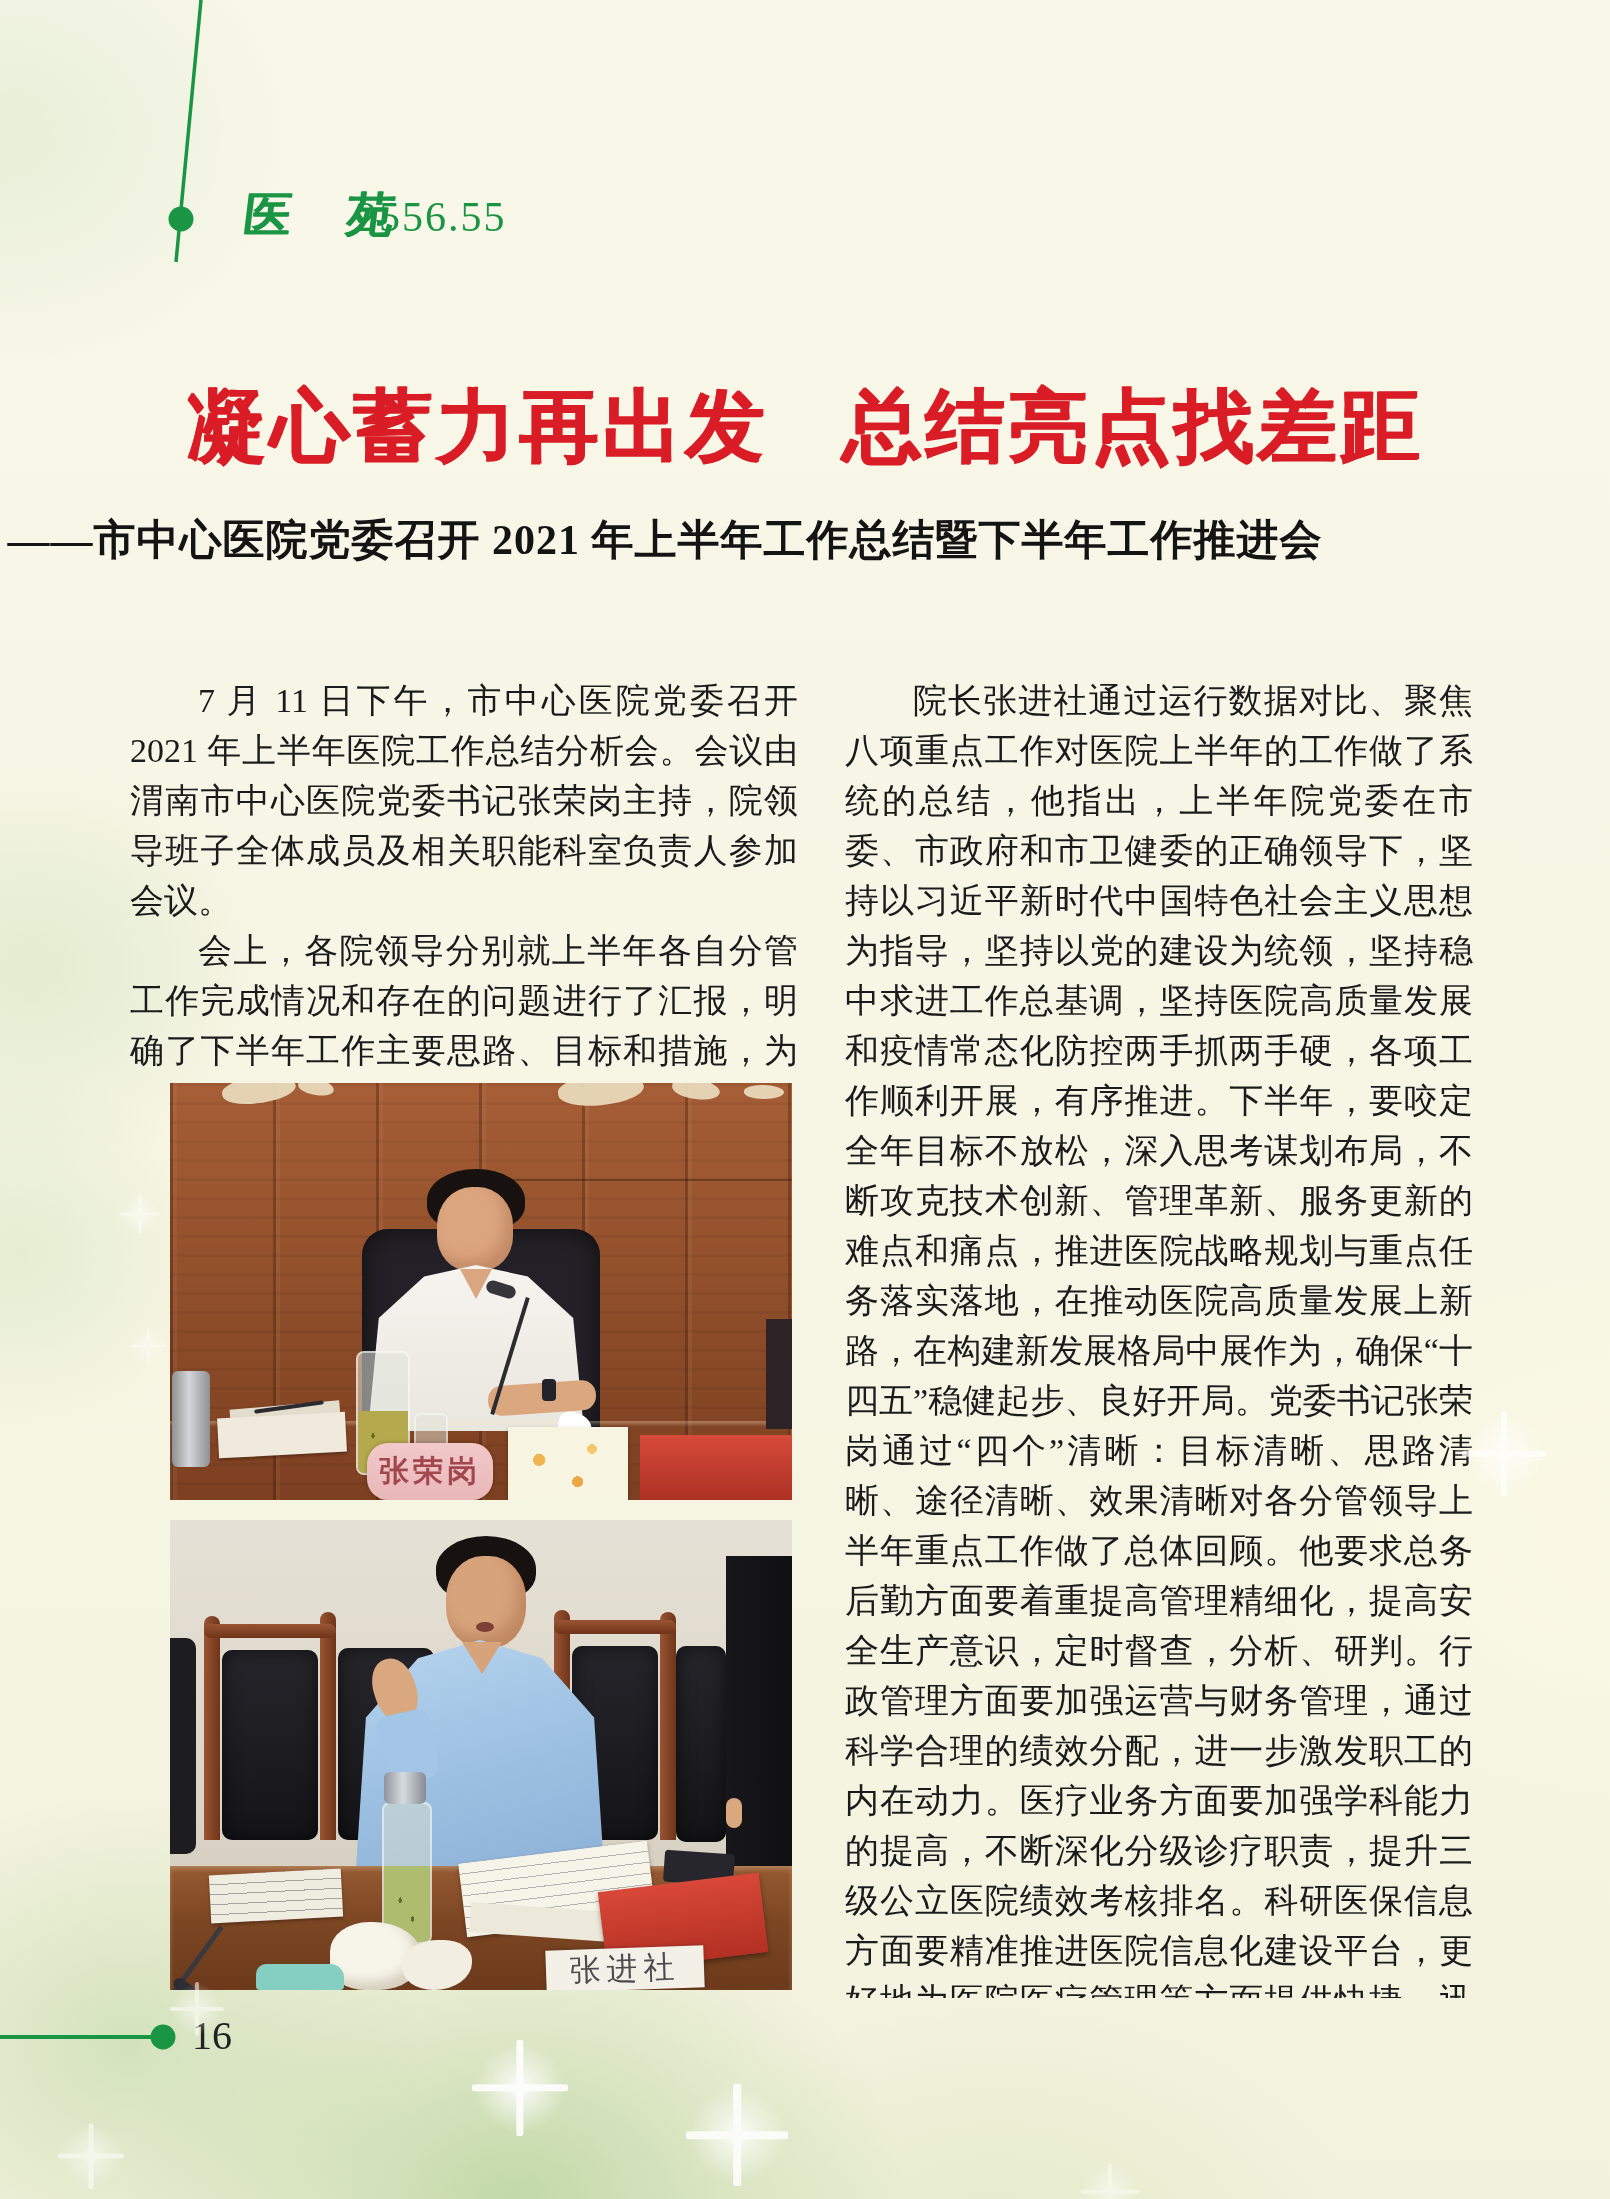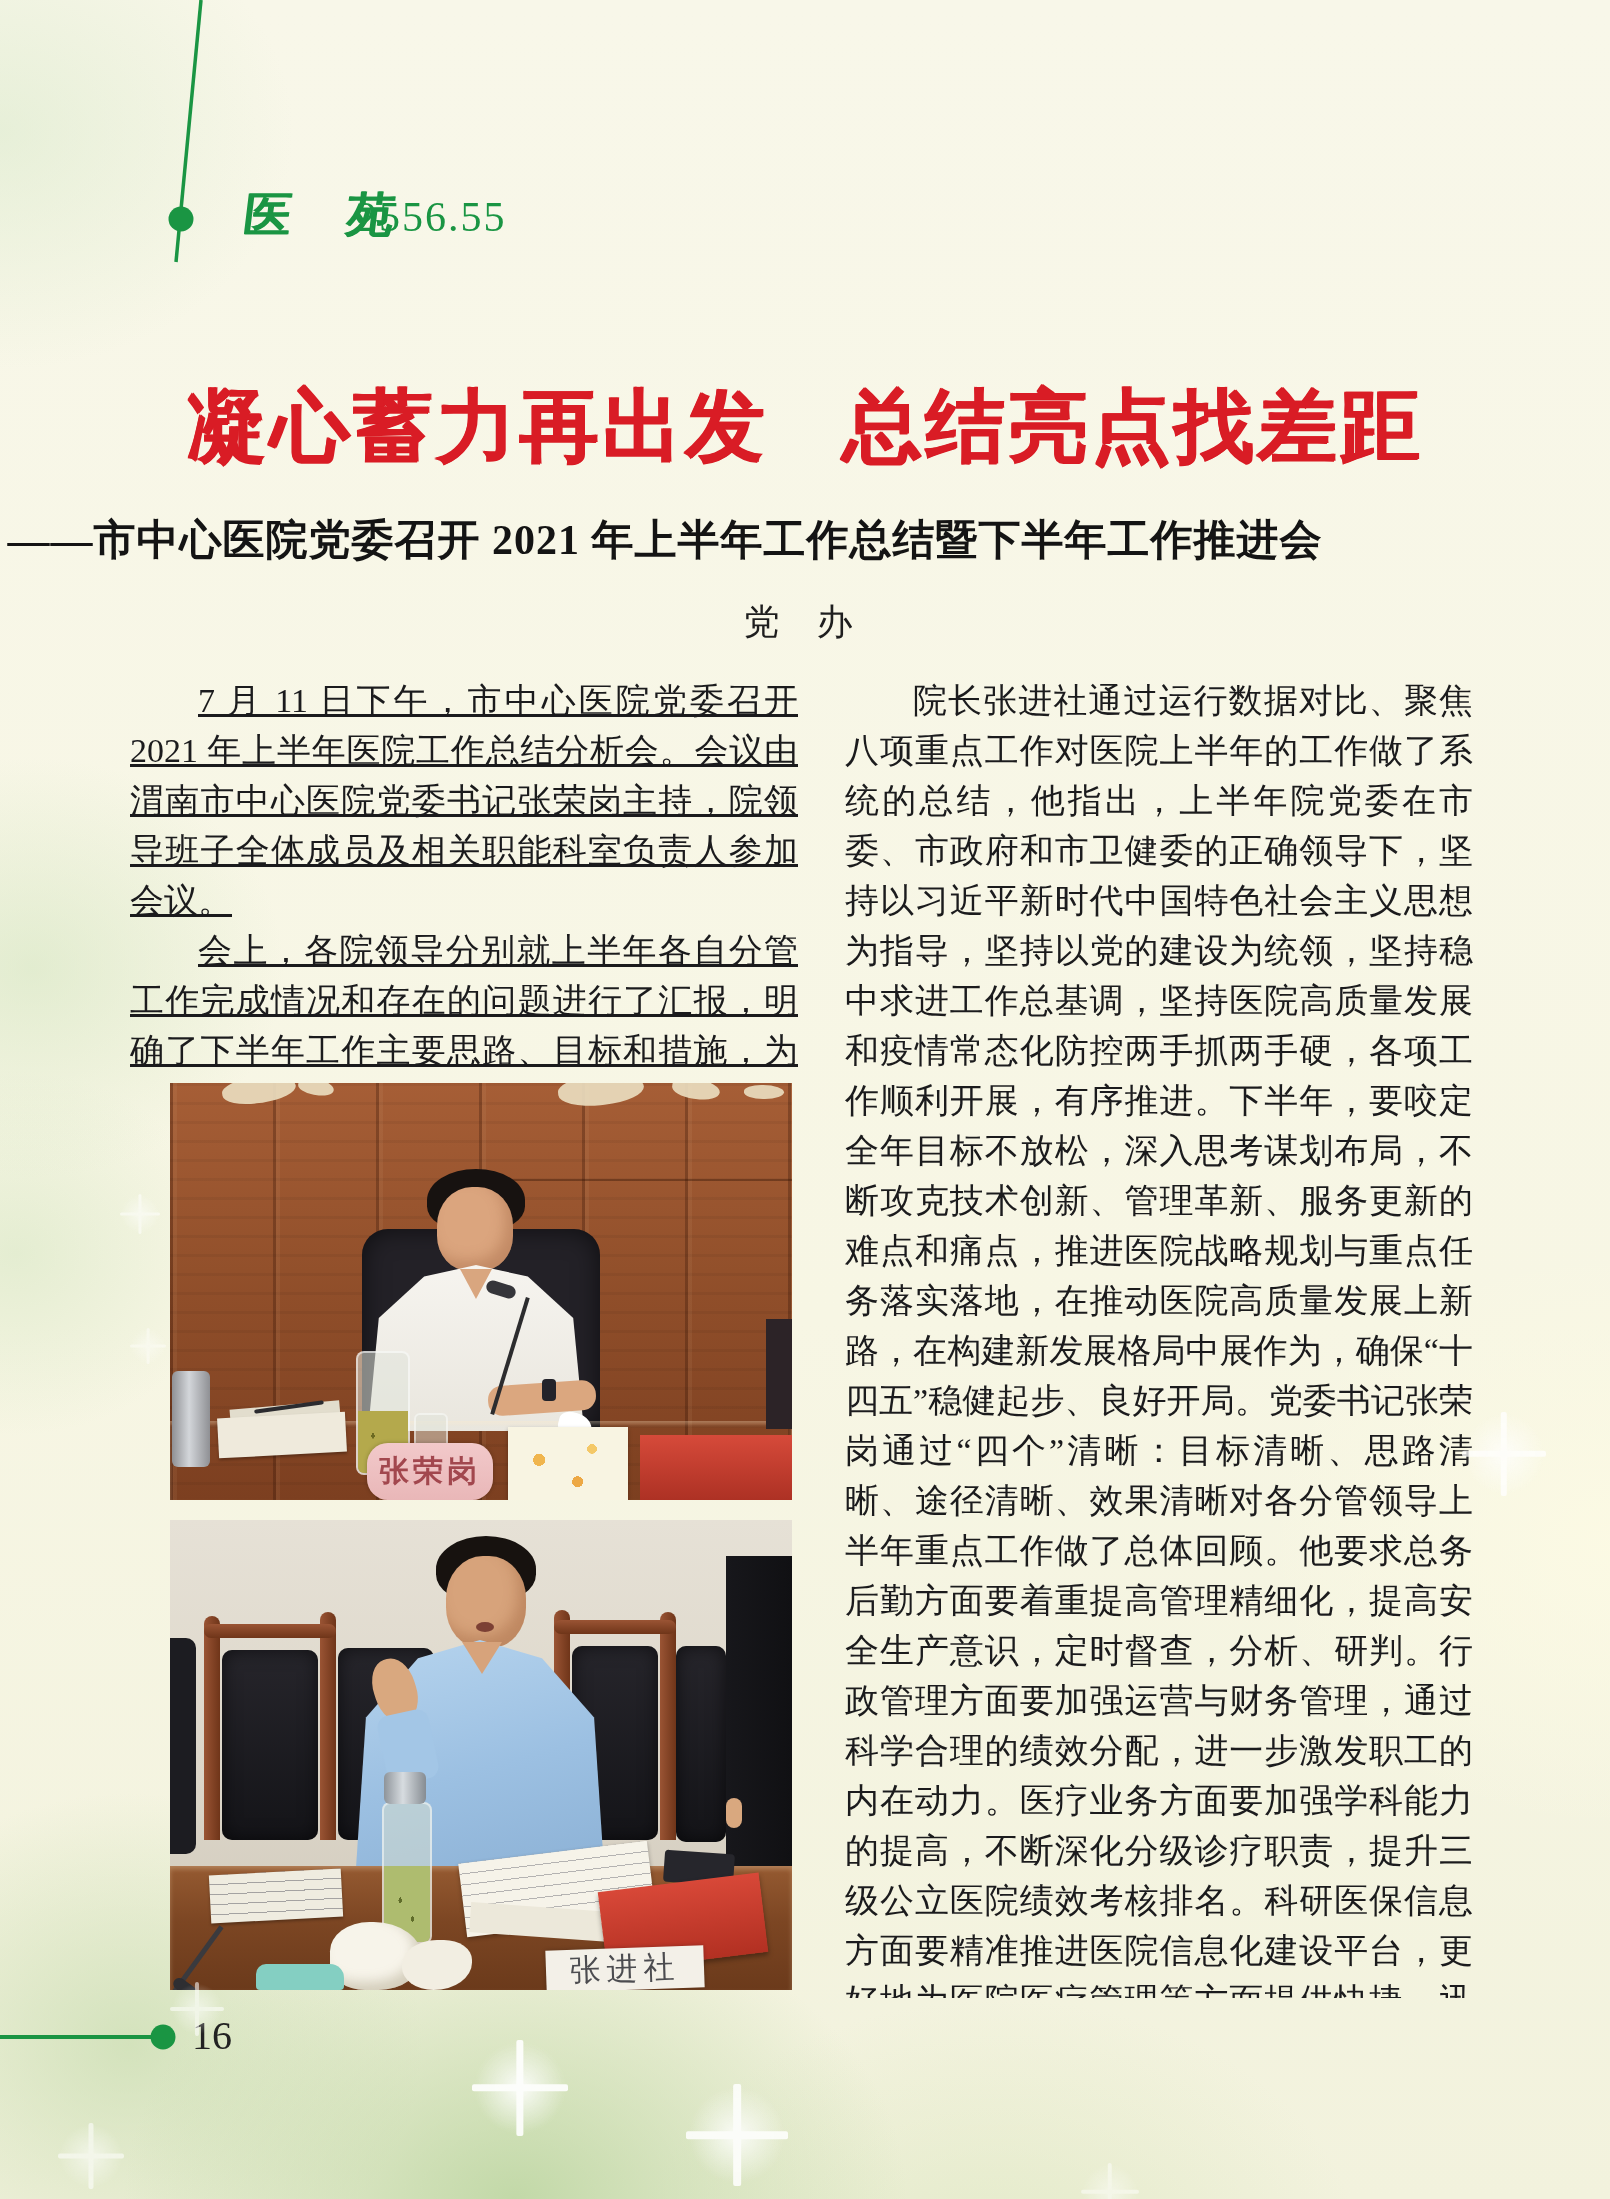--- a/index.html
+++ b/index.html
@@ -21,21 +21,21 @@
   
   .title-row{position:absolute;left:0;top:374px;width:1610px;display:flex;justify-content:center;gap:74px;
     color:var(--red);font-size:79px;font-weight:bold;letter-spacing:4px;white-space:nowrap;
     text-shadow:1.5px 0 0 currentColor, 0 1px 0 currentColor;}
   .subtitle{position:absolute;left:0;top:512px;width:1330px;text-align:center;font-size:42px;font-weight:bold;
     color:#141414;letter-spacing:1px;white-space:nowrap;}
   .byline{position:absolute;left:0;top:598px;width:1610px;text-align:center;font-size:36px;color:#1e1e1e;letter-spacing:14px;}
   
   .col{position:absolute;top:676px;font-size:34px;line-height:50px;color:#1b1b1d;text-align:justify;}
   .col p{margin:0;text-indent:2em;}
-  .col-left{left:130px;width:668px;height:406px;overflow:hidden;text-decoration:underline;}
+  .col-left{left:130px;width:668px;height:406px;overflow:hidden;}
   .col-right{left:845px;width:628px;height:1322px;overflow:hidden;}
   
   .photo{position:absolute;left:170px;width:622px;overflow:hidden;background:#888;}
   .photo *{position:absolute;}
   .photo1{top:1083px;height:417px;}
   .photo2{top:1520px;height:470px;}
   .wood{inset:0;background:
       repeating-linear-gradient(90deg, rgba(42,13,2,.28) 0 3px, rgba(255,225,185,.06) 3px 7px, rgba(0,0,0,0) 7px 103px),
       repeating-linear-gradient(180deg, rgba(0,0,0,.05) 0 3px, rgba(0,0,0,0) 3px 19px),
       linear-gradient(180deg,#a65e36 0%,#92502b 45%,#7c3f20 100%);}
@@ -129,21 +129,20 @@
   </svg>
 
   <div class="journal-name">医 苑</div>
   <div class="journal-issue">2556.55</div>
 
   <div class="title-row">
     <span>凝心蓄力再出发</span>
     <span>总结亮点找差距</span>
   </div>
   <div class="subtitle">——市中心医院党委召开 2021 年上半年工作总结暨下半年工作推进会</div>
-  <div class="byline">党 办</div>
 
   <div class="col col-left">
     <p>7 月 11 日下午，市中心医院党委召开 2021 年上半年医院工作总结分析会。会议由渭南市中心医院党委书记张荣岗主持，院领导班子全体成员及相关职能科室负责人参加会议。</p>
     <p>会上，各院领导分别就上半年各自分管工作完成情况和存在的问题进行了汇报，明确了下半年工作主要思路、目标和措施，为下一步工作把脉定向。</p>
   </div>
 
   <div class="col col-right">
     <p>院长张进社通过运行数据对比、聚焦八项重点工作对医院上半年的工作做了系统的总结，他指出，上半年院党委在市委、市政府和市卫健委的正确领导下，坚持以习近平新时代中国特色社会主义思想为指导，坚持以党的建设为统领，坚持稳中求进工作总基调，坚持医院高质量发展和疫情常态化防控两手抓两手硬，各项工作顺利开展，有序推进。下半年，要咬定全年目标不放松，深入思考谋划布局，不断攻克技术创新、管理革新、服务更新的难点和痛点，推进医院战略规划与重点任务落实落地，在推动医院高质量发展上新路，在构建新发展格局中展作为，确保“十四五”稳健起步、良好开局。党委书记张荣岗通过“四个”清晰：目标清晰、思路清晰、途径清晰、效果清晰对各分管领导上半年重点工作做了总体回顾。他要求总务后勤方面要着重提高管理精细化，提高安全生产意识，定时督查，分析、研判。行政管理方面要加强运营与财务管理，通过科学合理的绩效分配，进一步激发职工的内在动力。医疗业务方面要加强学科能力的提高，不断深化分级诊疗职责，提升三级公立医院绩效考核排名。科研医保信息方面要精准推进医院信息化建设平台，更好地为医院医疗管理等方面提供快捷、迅速、科学的服务；要加强与医保部门的协作，寻求全方位的支持；科研教学要突出特色，落实</p>
   </div>
 

